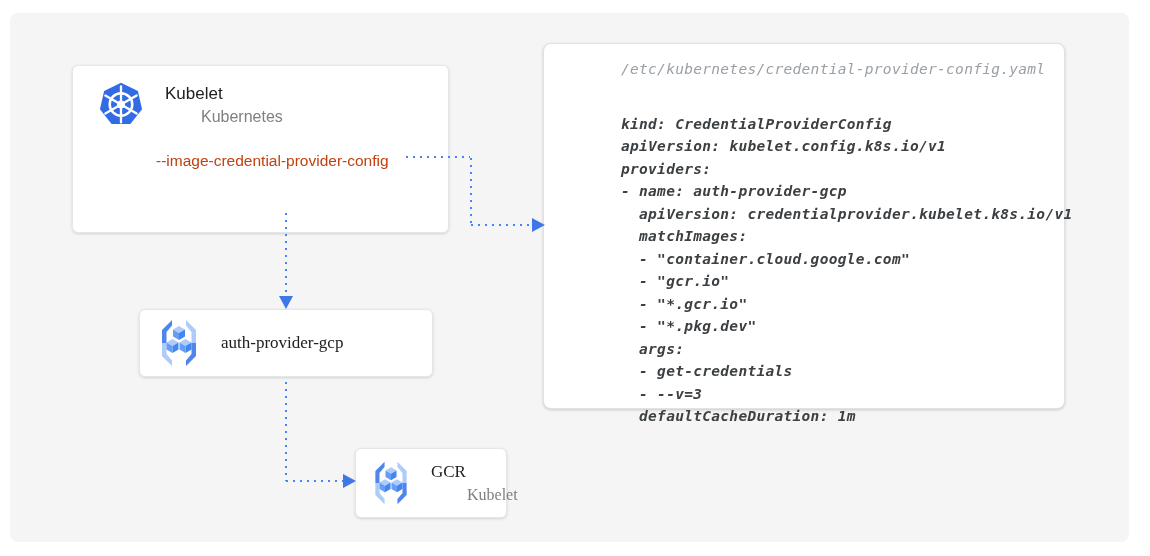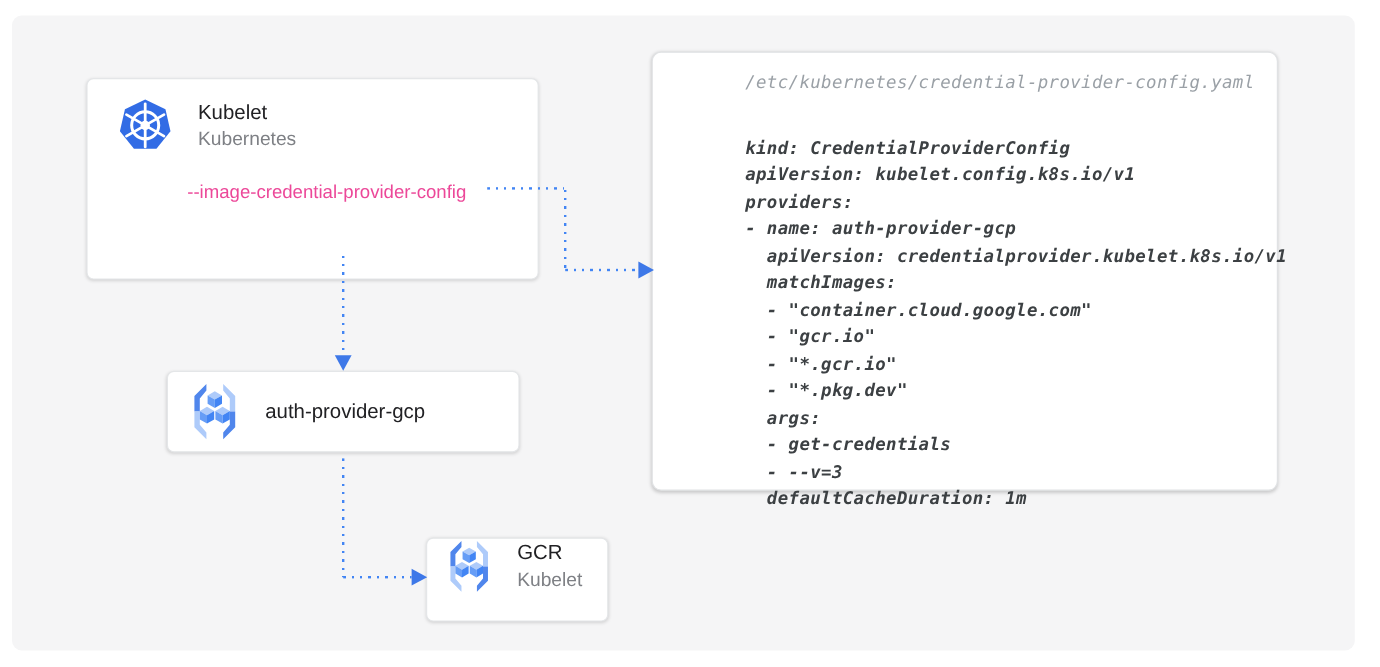--- a/index.html
+++ b/index.html
@@ -15,29 +15,29 @@
   }
   .node {
     position:absolute; background:#ffffff; border:1px solid #e4e6e8;
     border-radius:6px; box-shadow:0 1px 3px rgba(0,0,0,0.14);
   }
   
   .kubelet-box { left:72px; top:65px; width:377px; height:168px; }
   .kb-head { display:flex; padding:15px 0 0 25px; }
   .kb-texts { margin-left:21px; padding-top:1px; }
   .node-title { font-size:17px; line-height:24px; color:#212124; }
-  .node-sub { font-size:16px; line-height:22px; color:#7e8085; }
-  .kb-flags { margin:20px 0 0 83px; font-size:15.5px; line-height:26px; color:#ec4899; }
+  .node-sub { font-size:16px; line-height:22px; color:#7e8085;margin-left:36px; }
+  .kb-flags { margin:20px 0 0 83px; font-size:15.5px; line-height:26px; color:#c2410c; }
   .icon-k8s { width:46px; height:46px; flex:0 0 auto; }
   
   .auth-box { left:139px; top:309px; width:294px; height:68px; display:flex; align-items:center; padding-left:14px; }
-  .gcr-box  { left:355px; top:448px; width:152px; height:70px; display:flex; padding-left:12px; }
+  .gcr-box  { left:355px; top:448px; width:152px; height:70px; display:flex; align-items:center; padding-left:12px; }
   .icon-gcr { width:50px; height:50px; flex:0 0 auto; }
   .gcr-box .icon-gcr { width:46px; height:46px; }
-  .hv-texts { margin-left:17px; }
+  .hv-texts { margin-left:17px;font-family:Liberation Serif, serif; }
   
   .code-panel {
     left:543px; top:43px; width:522px; height:366px; position:absolute;
     background:#ffffff; border:1px solid #e0e2e4; border-radius:8px;
     box-shadow:0 1px 3px rgba(0,0,0,0.18);
     padding:14px 18px 0 77px;
   }
   .code-panel pre {
     font-family:"DejaVu Sans Mono","Liberation Mono",monospace;
     font-style:italic; font-size:14.5px; line-height:22.5px; letter-spacing:0.3px;

